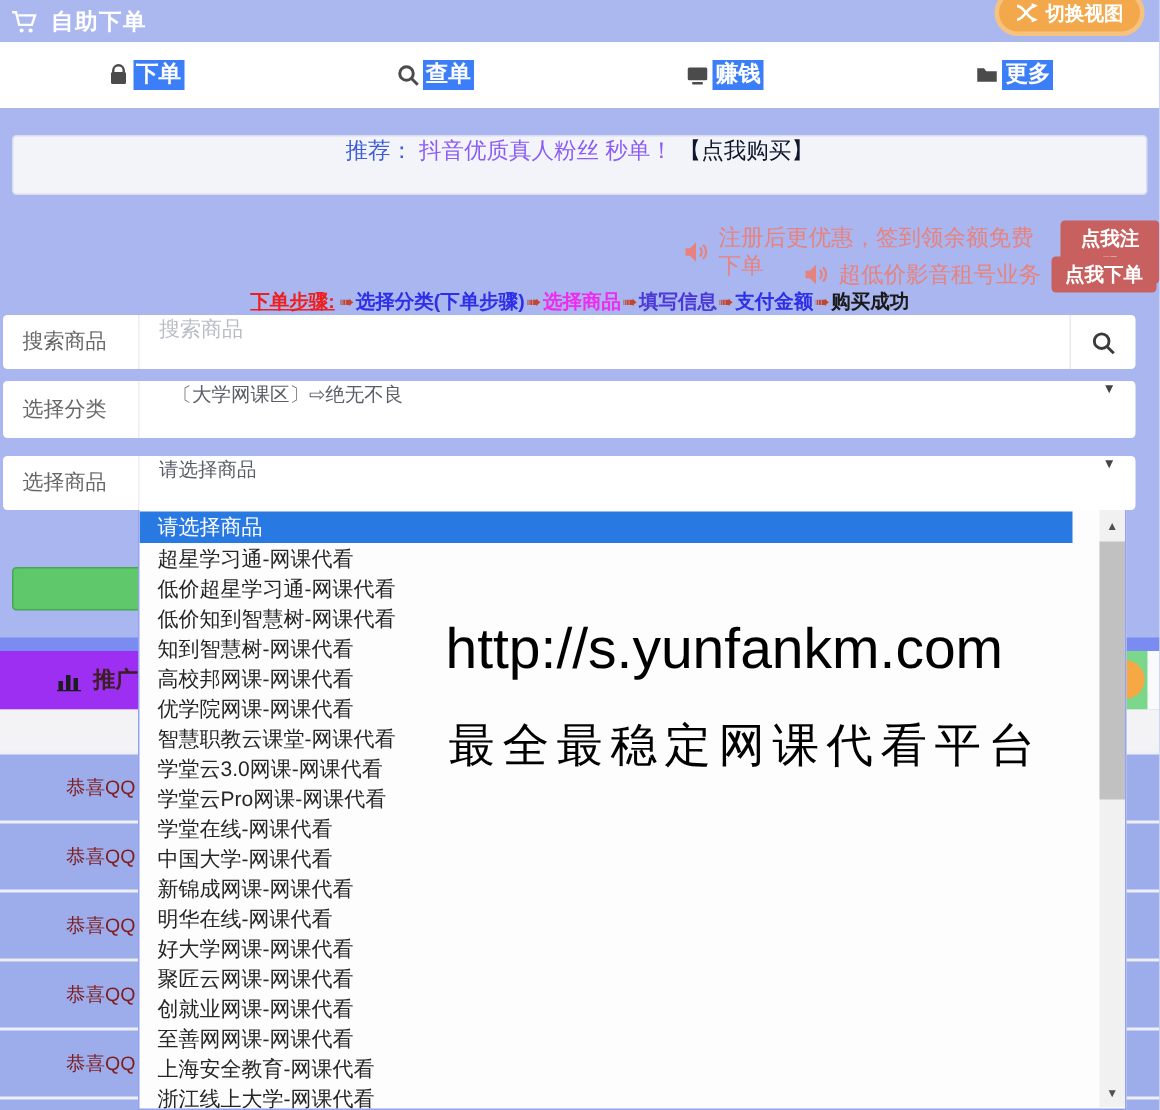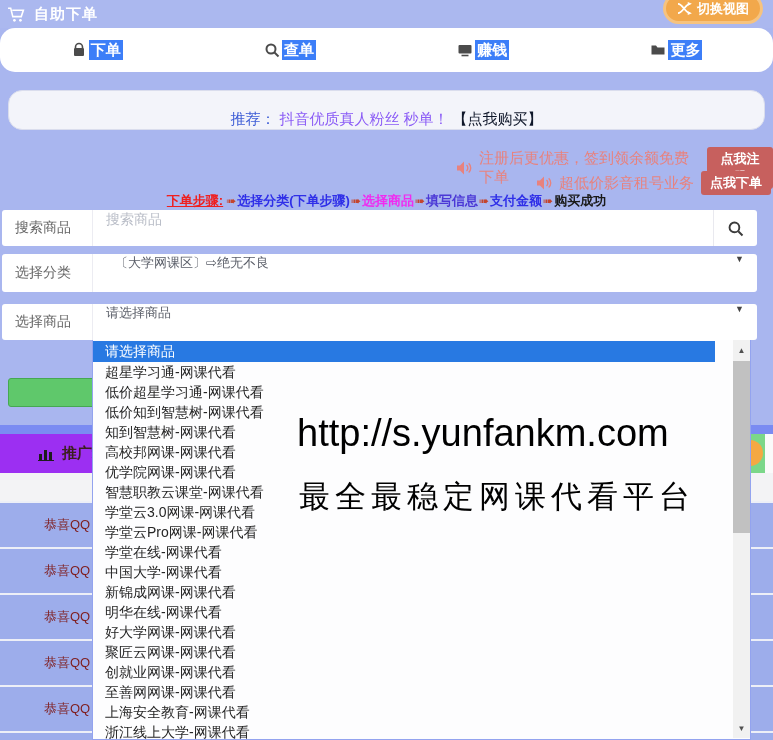--- a/index.html
+++ b/index.html
@@ -7,27 +7,27 @@
          font-family:"Liberation Sans","DejaVu Sans",sans-serif;}
   
   .hdr{position:absolute;left:0;top:0;width:773px;height:28px;background:#abb8ef;
        display:flex;align-items:center;gap:8px;padding-left:7px;box-sizing:border-box;}
   .hdr-title{color:#fff;font-size:15px;font-weight:bold;letter-spacing:1px;}
   .switch-btn{position:absolute;right:10px;top:-7px;height:31px;z-index:15;
       background:#f2a84b;border:3px solid #f6c37f;border-radius:17px;color:#fff;
       font-size:13px;font-weight:bold;display:flex;align-items:center;gap:5px;
       padding:0 11px;box-sizing:border-box;cursor:pointer;}
   
-  .nav{position:absolute;left:0;top:28px;width:773px;height:44px;background:#fff;display:flex;border-radius:15px;}
+  .nav{position:absolute;left:0;top:28px;width:773px;height:44px;background:#fff;display:flex;}
   .nav-item{flex:1;display:flex;align-items:center;justify-content:center;gap:2px;cursor:pointer;color:#4b4b4b;}
   .nav-item .lbl{background:#3c7ef8;color:#fff;font-size:15px;font-weight:bold;padding:0 2px;line-height:20px;}
   
   .promo{position:absolute;left:8px;top:90px;width:757px;height:40px;background:#f3f4fa;
-         border:1px solid #dadded;border-radius:14px;box-sizing:border-box;
-         display:flex;align-items:flex-end;justify-content:center;font-size:15px;}
+         border:1px solid #dadded;border-radius:3px;box-sizing:border-box;
+         display:flex;align-items:flex-start;justify-content:center;font-size:15px;}
   .promo .pfx{color:#3f5ed6;}
   .promo .txt{color:#8b5cf6;margin:0 4px;}
   .promo .lnk{color:#0f172a;cursor:pointer;}
   
   .notice{position:absolute;display:flex;align-items:center;gap:7px;color:#e8827e;font-size:15px;}
   .n1{left:456px;top:147px;}
   .n2{left:536px;top:171px;}
   .mini-btn{background:#c7605e;color:#fff;font-size:13px;font-weight:bold;border:none;
             border-radius:3px;padding:3px 9px;cursor:pointer;}
   .steps{position:absolute;left:0;top:192px;width:773px;text-align:center;

